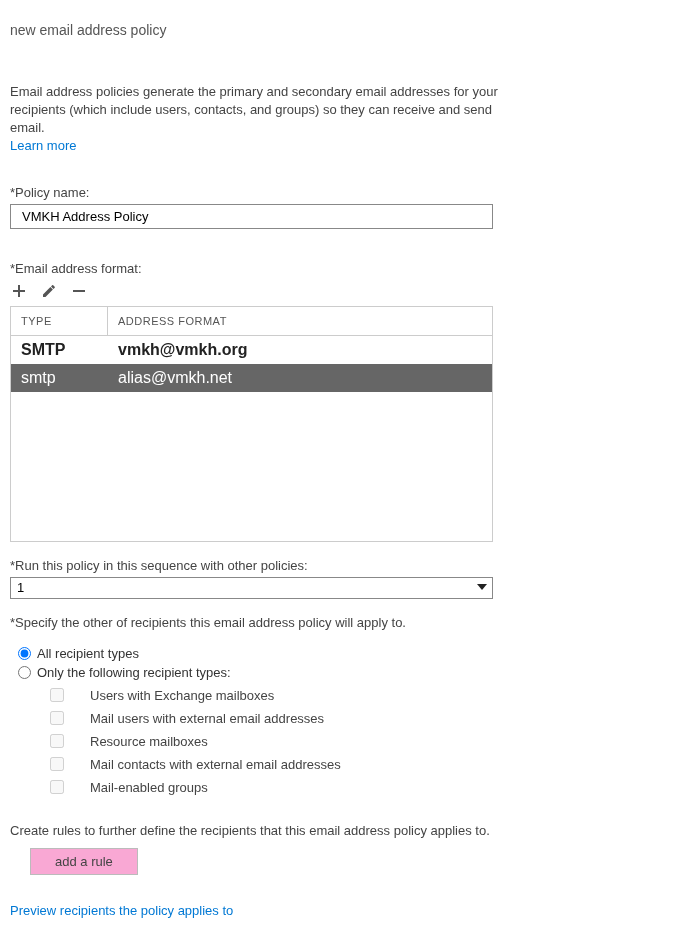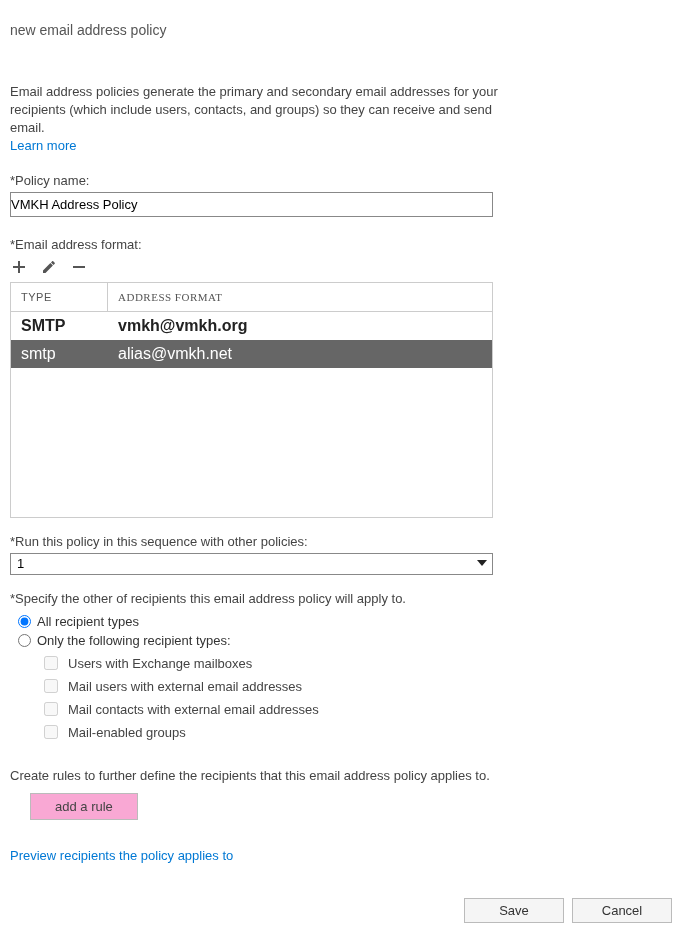--- a/index.html
+++ b/index.html
@@ -26,26 +26,26 @@
       color: #444;
       line-height: 1.4;
       max-width: 490px;
     }
     .link {
       color: #0078d4;
       cursor: pointer;
     }
     .field-label {
       color: #444;
-      margin-top: 20px;
+      margin-top: 32px;
       margin-bottom: 4px;
     }
     .text-input {
       width: 483px;
-      padding: 4px 0;
+      padding: 4px 11px;
       border: 1px solid #888;
       font-family: inherit;
       font-size: 13px;
     }
     .toolbar {
       display: flex;
       gap: 12px;
       margin-top: 6px;
       margin-bottom: 6px;
       align-items: center;
@@ -72,21 +72,20 @@
       letter-spacing: 0.5px;
     }
     .table-header .col-type {
       width: 97px;
       padding: 8px 10px;
       border-right: 1px solid #ccc;
     }
     .table-header .col-format {
       flex: 1;
       padding: 8px 10px;
-      font-family: Liberation Serif, serif;
     }
     .table-body {
       height: 205px;
       overflow: auto;
     }
     .table-row {
       display: flex;
       font-size: 16px;
     }
     .table-row .col-type {
@@ -121,42 +120,42 @@
     }
     .select-arrow {
       position: absolute;
       right: 4px;
       top: 3px;
       pointer-events: none;
       font-size: 14px;
       color: #222;
     }
     .radio-group {
-      margin-top: 8px;
+      margin-top: 16px;
     }
     .radio-item {
       display: flex;
       align-items: center;
       gap: 6px;
       margin: 4px 0;
       padding-left: 8px;
     }
     .radio-item input[type="radio"] {
       width: 13px;
       height: 13px;
     }
     .checkbox-group {
       margin-left: 28px;
       margin-top: 4px;
     }
     .checkbox-item {
       display: flex;
       align-items: center;
-      gap: 10px;
-      margin: 8px 6px;
+      gap: 26px;
+      margin: 8px 12px;
     }
     .checkbox-item input[type="checkbox"] {
       width: 14px;
       height: 14px;
       accent-color: #ccc;
     }
     .checkbox-item label {
       color: #444;
     }
     .add-rule-btn {
@@ -271,20 +270,24 @@
   <div class="checkbox-item">
     <input type="checkbox" disabled="" style="">
     <label>Users with Exchange mailboxes</label>
   </div>
   <div class="checkbox-item">
     <input type="checkbox" disabled="" style="">
     <label>Mail users with external email addresses</label>
   </div>
   <div class="checkbox-item">
     <input type="checkbox" disabled="" style="">
+    <label>Resource mailboxes</label>
+  </div>
+  <div class="checkbox-item">
+    <input type="checkbox" disabled="" style="">
     <label>Mail contacts with external email addresses</label>
   </div>
   <div class="checkbox-item">
     <input type="checkbox" disabled="" style="">
     <label>Mail-enabled groups</label>
   </div>
 </div>
 
 <div class="field-label label-mt28">Create rules to further define the recipients that this email address policy applies to.</div>
 <button class="add-rule-btn">add a rule</button>

